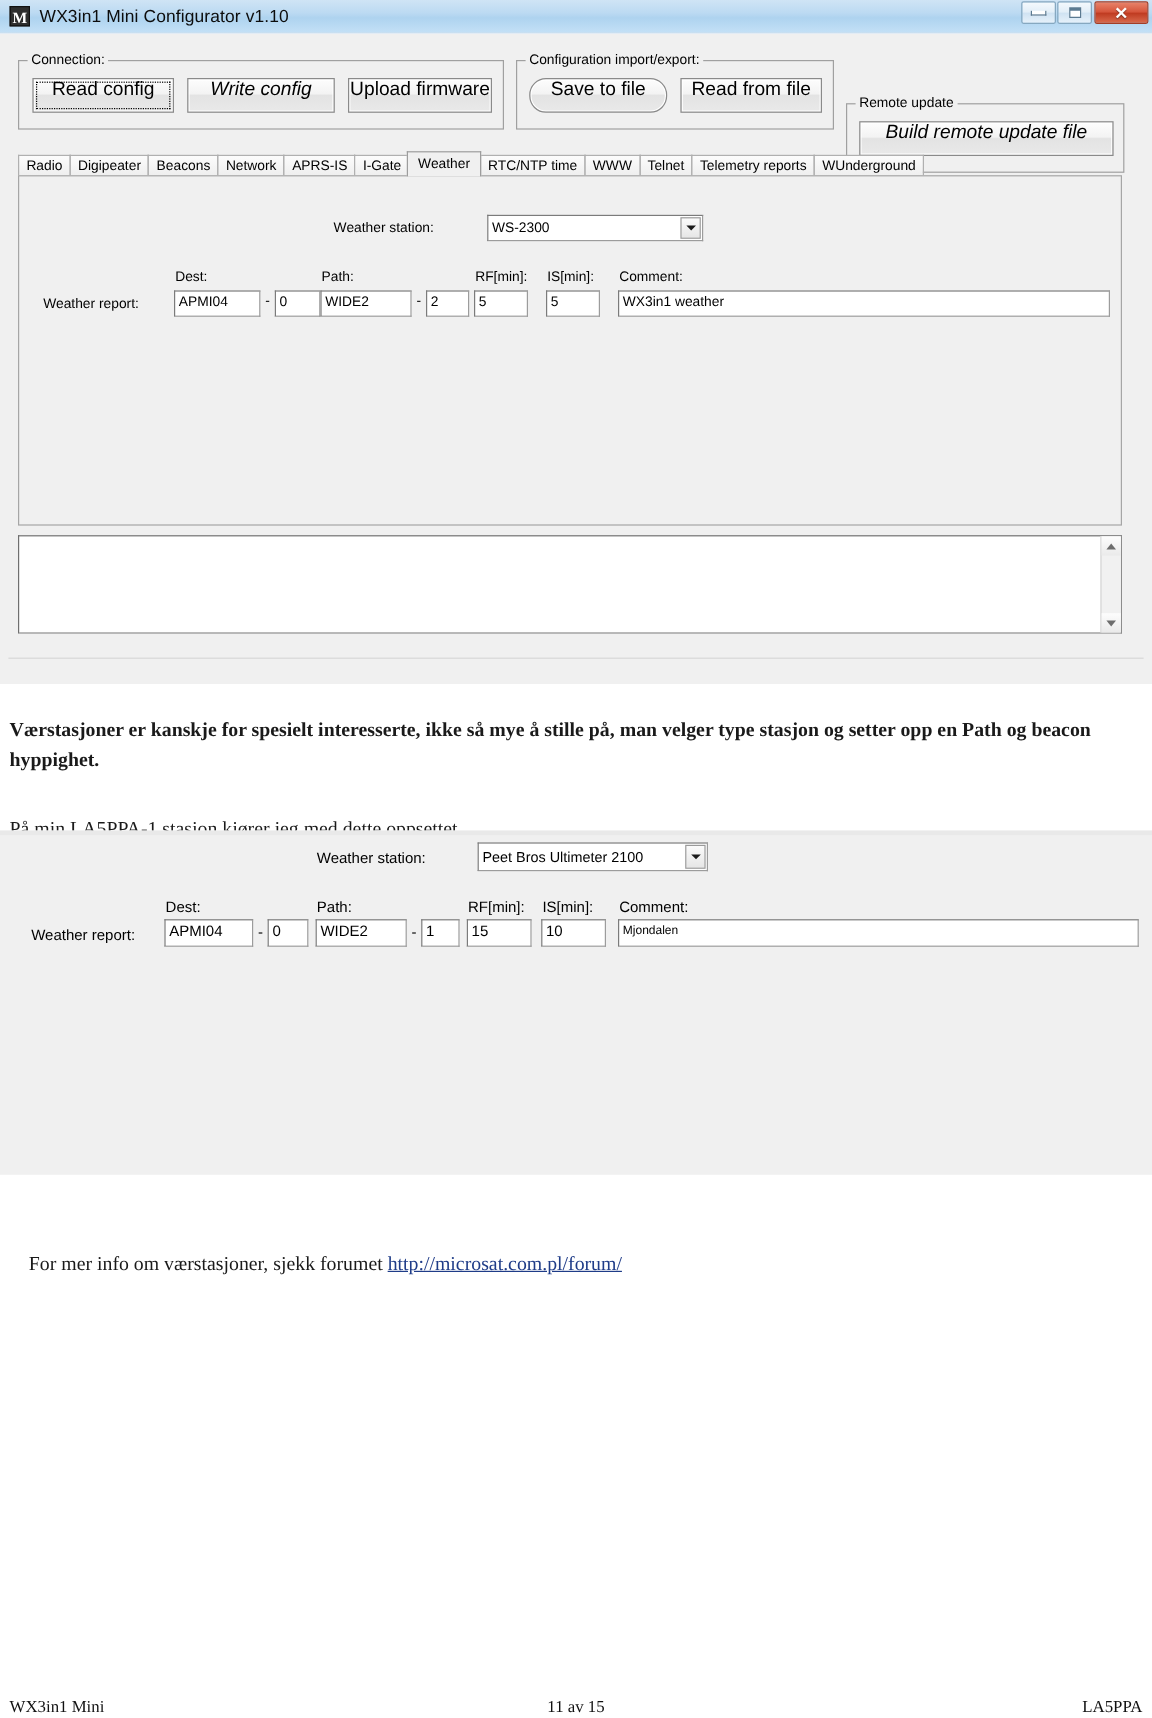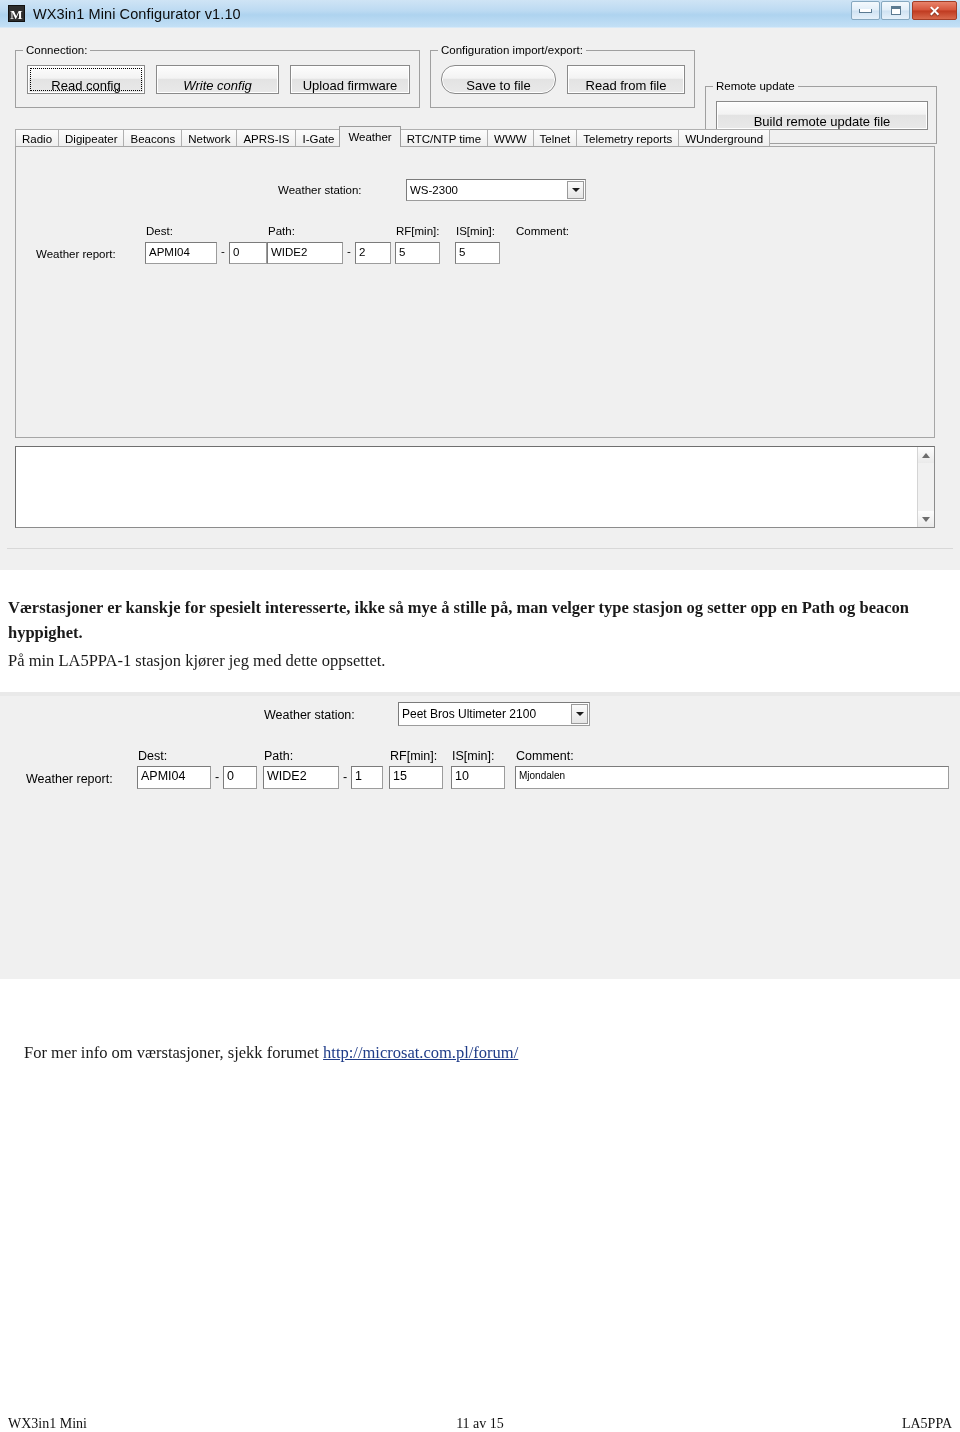--- a/index.html
+++ b/index.html
@@ -117,24 +117,24 @@
     color: #000;
     white-space: nowrap;
   }
 
   .btn {
     position: absolute;
     background: linear-gradient(to bottom,#fdfdfd 0%,#f3f3f3 45%,#e3e3e3 50%,#e9e9e9 100%);
     border: 1px solid #8a8a8a;
     box-shadow: inset 0 0 0 1px #ffffff;
     font-family: "Liberation Sans", sans-serif;
-    font-size: 13px;
-    color: #000;
-    display: flex;
-    align-items: flex-end;
+    font-size: 16px;
+    color: #000;
+    display: flex;
+    align-items: flex-start;
     justify-content: center;
     box-sizing: border-box;
     cursor: default;
     white-space: nowrap;
   }
   .btn.focused::before {
     content:"";
     position:absolute; left:2px; right:2px; top:2px; bottom:2px;
     border: 1px dotted #000;
   }
@@ -361,21 +361,21 @@
         <span>Save to file</span>
       </div>
       <div class="btn" style="left:136px; top:14px; width:118px; height:29px;">
         <span>Read from file</span>
       </div>
     </div>
 
     <div class="groupbox" style="left:705px; top:22px; width:232px; height:58px;margin-top:36px;">
       <span class="gb-title">Remote update</span>
 
-      <div class="btn" style="left:10px; top:14px; width:212px; height:29px;">
+      <div class="btn" style="left:10px; top:14px; width:212px; height:29px;font-style:italic;">
         <span>Build remote update file</span>
       </div>
     </div>
 
     <div class="tabstrip" style="left:15px; top:98px; width:920px;">
       <div class="tab"><span>Radio</span></div>
       <div class="tab"><span>Digipeater</span></div>
       <div class="tab"><span>Beacons</span></div>
       <div class="tab"><span>Network</span></div>
       <div class="tab"><span>APRS-IS</span></div>
@@ -411,41 +411,42 @@
       <span class="dash" style="left:331px; top:98px;">-</span>
       <div class="field" style="left:339px; top:95px; width:36px; height:22px;">2</div>
 
       <span class="lbl" style="left:380px; top:78px;">RF[min]:</span>
       <div class="field" style="left:379px; top:95px; width:45px; height:22px;">5</div>
 
       <span class="lbl" style="left:440px; top:78px;">IS[min]:</span>
       <div class="field" style="left:439px; top:95px; width:45px; height:22px;">5</div>
 
       <span class="lbl" style="left:500px; top:78px;">Comment:</span>
+      <div class="field" style="left:499px; top:95px; width:410px; height:22px;">WX3in1 weather</div>
     </div>
 
     <div class="logbox" style="left:15px; top:418px; width:920px; height:82px;">
       <div class="log-text"></div>
       <div class="scrollbar">
         <div class="sb-btn">
           <span class="sb-up"></span>
         </div>
         <div class="sb-btn">
           <span class="sb-dn"></span>
         </div>
       </div>
     </div>
 
     <div class="statusbar"></div>
   </div>
 </div>
 
 <p class="doc-text" style="left:8px; top:595px; width:944px; margin:0; font-weight:bold;">Værstasjoner er kanskje for spesielt interesserte, ikke så mye å stille på, man velger type stasjon og setter opp en Path og beacon hyppighet.</p>
 
-<p class="doc-text" style="left:8px; top:648px; width:944px; margin:0;">På min LA5PPA-1 stasjon kjører jeg med dette oppsettet.</p>
+<p class="doc-text" style="left:8px; top:678px; width:944px; margin:0;">På min LA5PPA-1 stasjon kjører jeg med dette oppsettet.</p>
 
 <div class="crop-window" style="left:0px; top:692px; width:960px; height:287px;">
   <div class="crop-top-sliver"></div>
 
   <span class="lbl" style="left:264px; top:16px; font-size:12.5px;">Weather station:</span>
 
   <div class="combo" style="left:398px; top:10px; width:192px; height:24px; font-size:12px;">
     <span class="combo-val">Peet Bros Ultimeter 2100</span>
     <span class="combo-arrow">
       <span class="arrow-down"></span>

